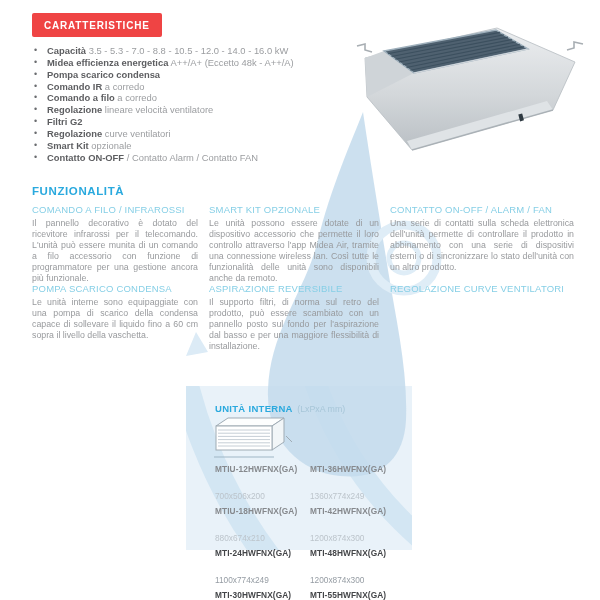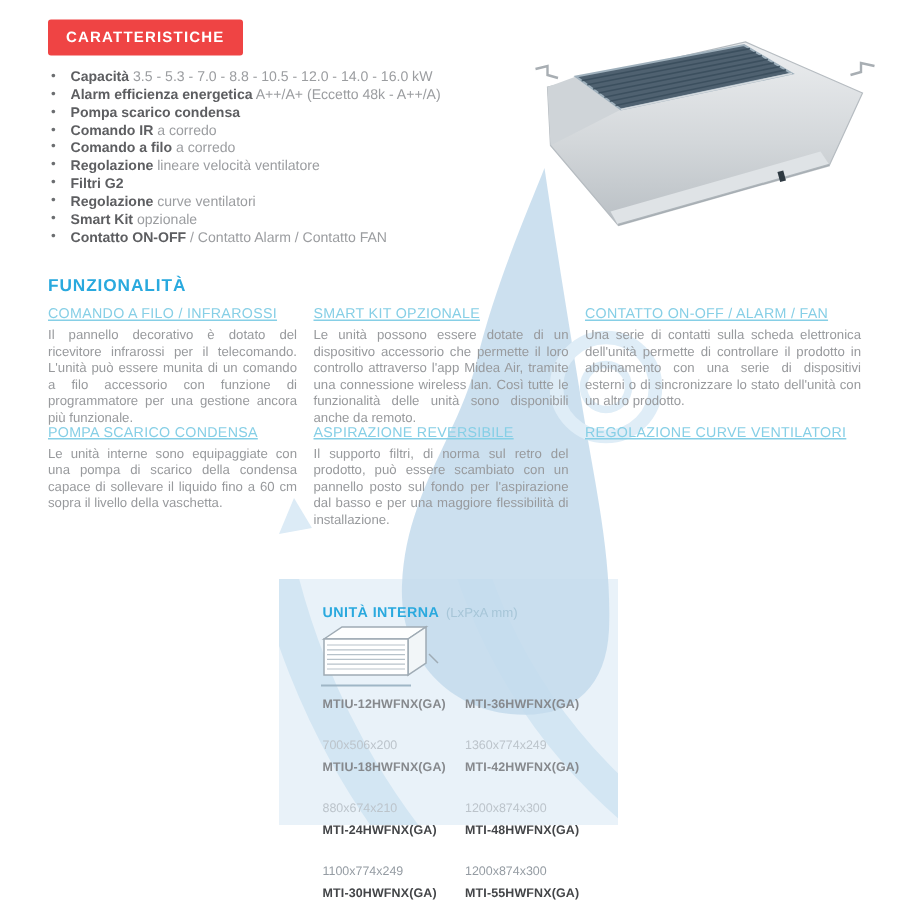--- a/index.html
+++ b/index.html
@@ -19,21 +19,21 @@
   .features{left:34px;top:45px;width:330px;list-style:none;margin:0;padding:0;}
   .features li{position:relative;padding-left:13px;font-size:9.4px;line-height:11.85px;}
   .features li::before{content:"•";position:absolute;left:0;top:0;color:#6b6d70;font-size:9px;}
   .feat-strong{font-weight:bold;color:#5d5e61;}
   .feat-rest{color:#9b9da0;}
 
   
   .funz-title{left:32px;top:185px;color:#29a9de;font-size:11.5px;font-weight:bold;letter-spacing:.6px;}
   .cols{left:32px;top:204px;width:542px;display:grid;grid-template-columns:166px 170px 184px;
         grid-template-rows:79px auto;grid-auto-flow:column;column-gap:11px;}
-  .sect h4{margin:0 0 3px 0;color:#86cfe6;font-size:9.5px;font-weight:normal;letter-spacing:.2px;text-decoration:underline;}
+  .sect h4{margin:0 0 3px 0;color:#86cfe6;font-size:9.5px;font-weight:normal;letter-spacing:.2px;}
   .sect p{margin:0;color:#989a9d;font-size:8.8px;line-height:10.9px;text-align:justify;}
 
   
   .units{left:186px;top:386px;width:237px;height:164px;}
   .units-title-row{position:absolute;left:29px;top:12px;white-space:nowrap;}
   .units-title{color:#2aa9de;font-size:9.5px;font-weight:bold;letter-spacing:.3px;}
   .units-sub{color:#a7c6d8;font-size:8.8px;}
   .unit-icon{position:absolute;left:26px;top:28px;}
   .models{position:absolute;left:29px;top:78px;display:grid;grid-template-columns:95px auto;
           column-gap:0;row-gap:5px;grid-auto-flow:row;}
@@ -62,21 +62,21 @@
   <circle cx="404" cy="258" r="15" fill="none" stroke="#dfedf7" stroke-width="5"></circle>
   <path d="M 196,332 L 186,356 L 208,352 Z" fill="#dcebf6"></path>
 </svg>
 
 <div id="content" class="abs">
 
   <div class="abs badge">CARATTERISTICHE</div>
 
   <ul class="abs features">
     <li><span class="feat-strong">Capacità</span><span class="feat-rest"> 3.5 - 5.3 - 7.0 - 8.8 - 10.5 - 12.0 - 14.0 - 16.0 kW</span></li>
-    <li><span class="feat-strong">Alarm efficienza energetica</span><span class="feat-rest"> A++/A+ (Eccetto 48k - A++/A)</span></li>
+    <li><span class="feat-strong">Midea efficienza energetica</span><span class="feat-rest"> A++/A+ (Eccetto 48k - A++/A)</span></li>
     <li><span class="feat-strong">Pompa scarico condensa</span><span class="feat-rest"></span></li>
     <li><span class="feat-strong">Comando IR</span><span class="feat-rest"> a corredo</span></li>
     <li><span class="feat-strong">Comando a filo</span><span class="feat-rest"> a corredo</span></li>
     <li><span class="feat-strong">Regolazione</span><span class="feat-rest"> lineare velocità ventilatore</span></li>
     <li><span class="feat-strong">Filtri G2</span><span class="feat-rest"></span></li>
     <li><span class="feat-strong">Regolazione</span><span class="feat-rest"> curve ventilatori</span></li>
     <li><span class="feat-strong">Smart Kit</span><span class="feat-rest"> opzionale</span></li>
     <li><span class="feat-strong">Contatto ON-OFF</span><span class="feat-rest"> / Contatto Alarm / Contatto FAN</span></li>
   </ul>
 

